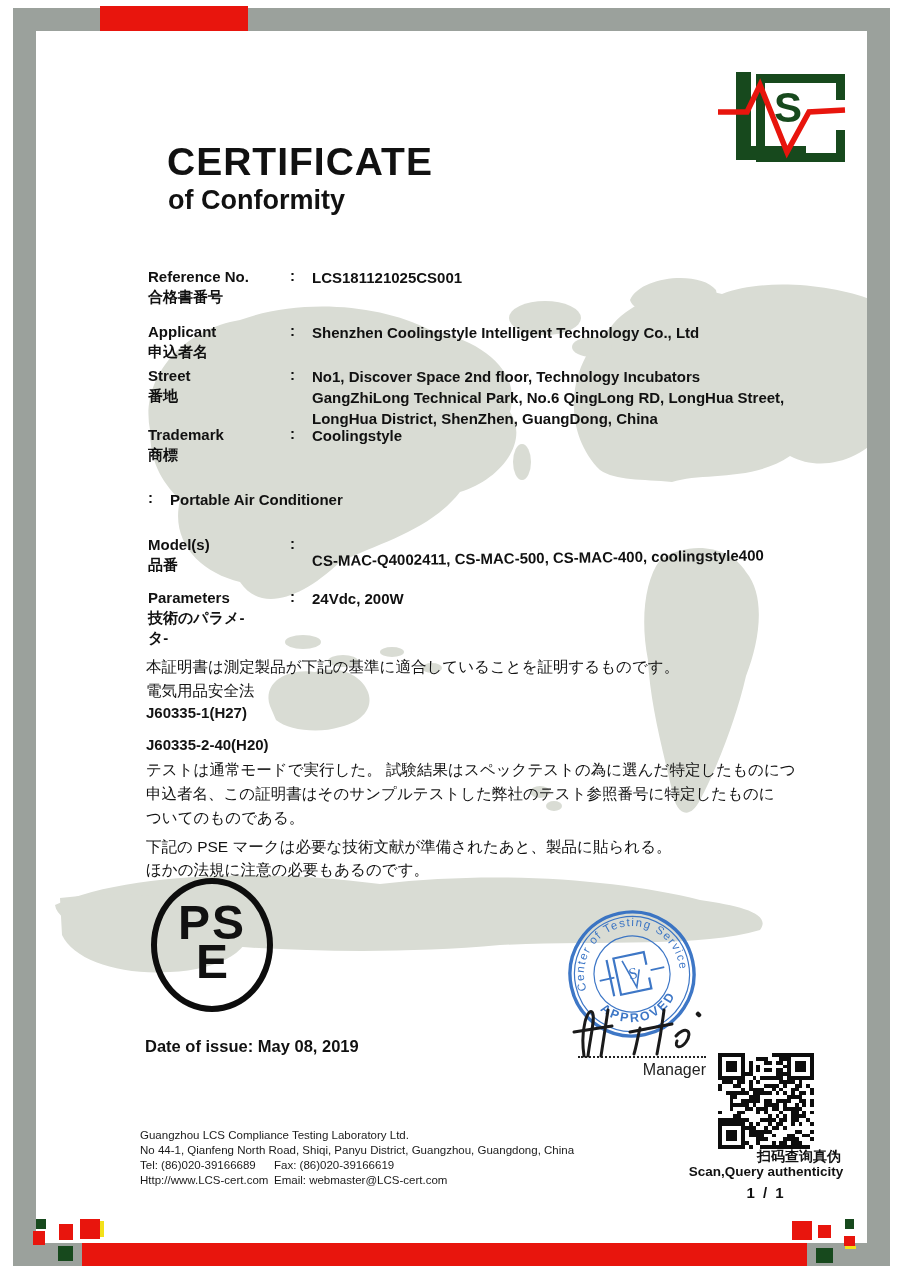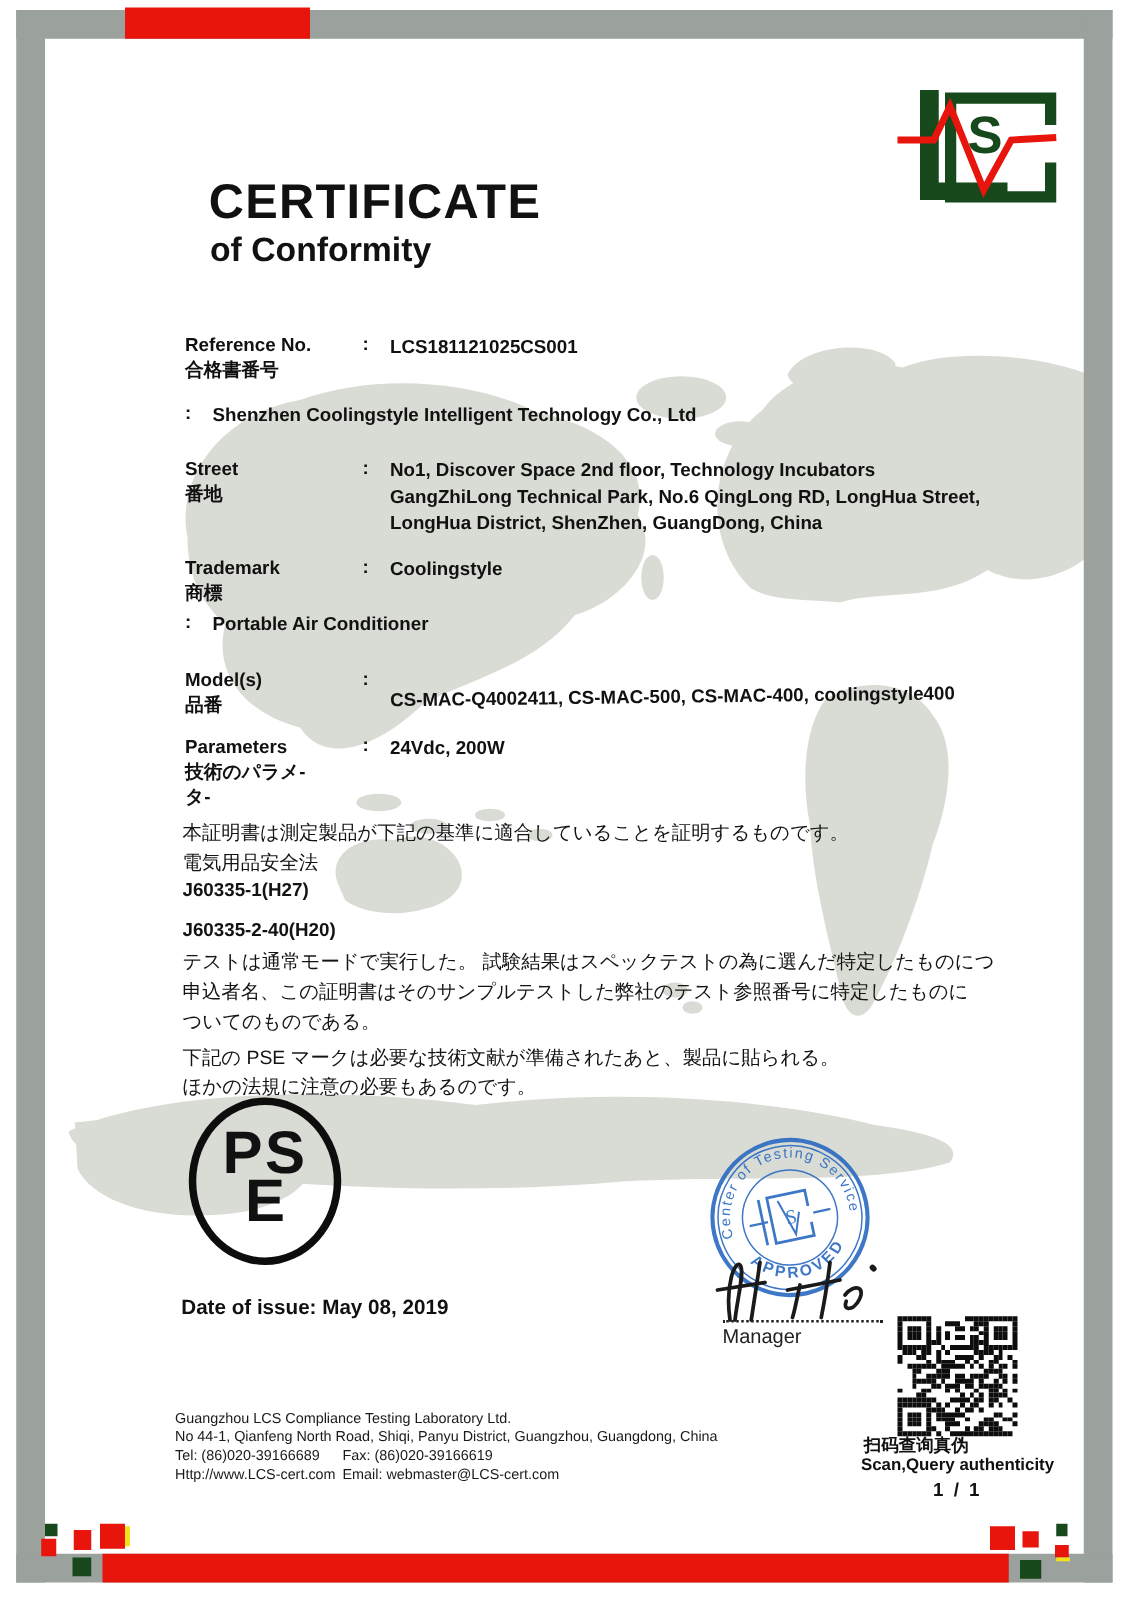--- a/index.html
+++ b/index.html
@@ -36,26 +36,26 @@
   
   .pse{position:absolute;left:151px;top:878px;width:110px;height:122px;border:6px solid #0d0d0d;
        border-radius:50%;text-align:center;z-index:12;background:transparent;}
   .pse-ps{font-size:48px;font-weight:bold;line-height:1;margin-top:15px;letter-spacing:2px;}
   .pse-e{font-size:48px;font-weight:bold;line-height:1;margin-top:-9px;}
   
   .date{position:absolute;left:145px;top:1037px;font-size:16.5px;font-weight:bold;z-index:10;}
   .stamp-svg{position:absolute;left:564px;top:906px;width:136px;height:136px;transform:rotate(-12deg);opacity:.92;z-index:14;}
   .sig-svg{position:absolute;left:566px;top:998px;width:158px;height:66px;z-index:15;}
   .sig-line{position:absolute;left:578px;top:1056px;width:128px;border-top:2.5px dotted #222;z-index:15;}
-  .manager{position:absolute;left:578px;top:1061px;width:128px;text-align:left;font-size:16px;color:#222;z-index:15;}
+  .manager{position:absolute;left:578px;top:1061px;width:128px;text-align:right;font-size:16px;color:#222;z-index:15;}
   
   .qr{position:absolute;left:718px;top:1053px;width:96px;height:96px;display:grid;
       grid-template-columns:repeat(25,1fr);grid-template-rows:repeat(25,1fr);background:#fff;z-index:10;}
   .qr div.on{background:#0d0d0d;}
-  .qr-cn{position:absolute;left:691px;top:1148px;width:150px;text-align:left;font-size:14px;font-weight:bold;z-index:10;}
+  .qr-cn{position:absolute;left:691px;top:1148px;width:150px;text-align:right;font-size:14px;font-weight:bold;z-index:10;}
   .qr-en{position:absolute;left:681px;top:1164px;width:170px;text-align:center;font-size:13.5px;font-weight:bold;z-index:10;}
   .qr-page{position:absolute;left:691px;top:1184px;width:150px;text-align:center;font-size:15px;font-weight:bold;letter-spacing:2px;z-index:10;}
   
   .footer{position:absolute;left:140px;top:1128px;font-size:11.5px;line-height:15px;z-index:10;color:#1a1a1a;}
   .f-line{display:flex;}
   .f-col1{width:134px;}
 </style>
 </head>
 <body>
 
@@ -94,32 +94,34 @@
 <div class="title">CERTIFICATE</div>
 <div class="subtitle">of Conformity</div>
 
 <div class="field-row" style="top:267px">
   <div class="f-label"><span>Reference No.</span>
 <span>合格書番号</span></div>
   <div class="f-colon">:</div>
   <div class="f-value">LCS181121025CS001</div>
 </div>
 <div class="field-row" style="top:322px">
+  <div class="f-label"><span>Applicant</span>
+<span>申込者名</span></div>
   <div class="f-colon">:</div>
   <div class="f-value">Shenzhen Coolingstyle Intelligent Technology Co., Ltd</div>
 </div>
 <div class="field-row" style="top:366px">
   <div class="f-label"><span>Street</span>
 <span>番地</span></div>
   <div class="f-colon">:</div>
   <div class="f-value">No1, Discover Space 2nd floor, Technology Incubators
 GangZhiLong Technical Park, No.6 QingLong RD, LongHua Street,
 LongHua District, ShenZhen, GuangDong, China</div>
 </div>
-<div class="field-row" style="top:445px">
+<div class="field-row" style="top:425px">
   <div class="f-label"><span>Trademark</span>
 <span>商標</span></div>
   <div class="f-colon">:</div>
   <div class="f-value">Coolingstyle</div>
 </div>
 <div class="field-row" style="top:489px">
   <div class="f-colon">:</div>
   <div class="f-value">Portable Air Conditioner</div>
 </div>
 <div class="field-row" style="top:535px">

